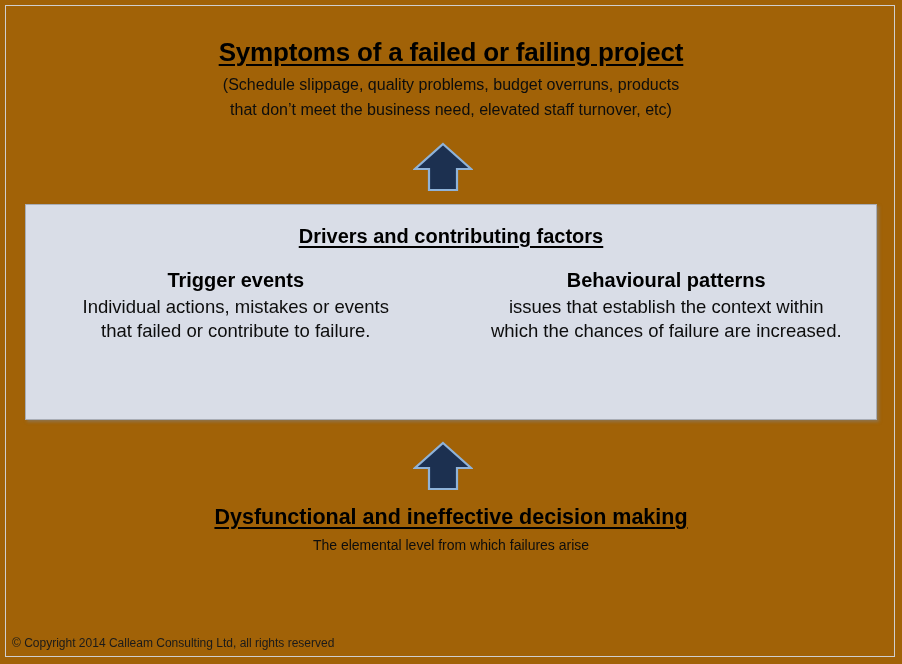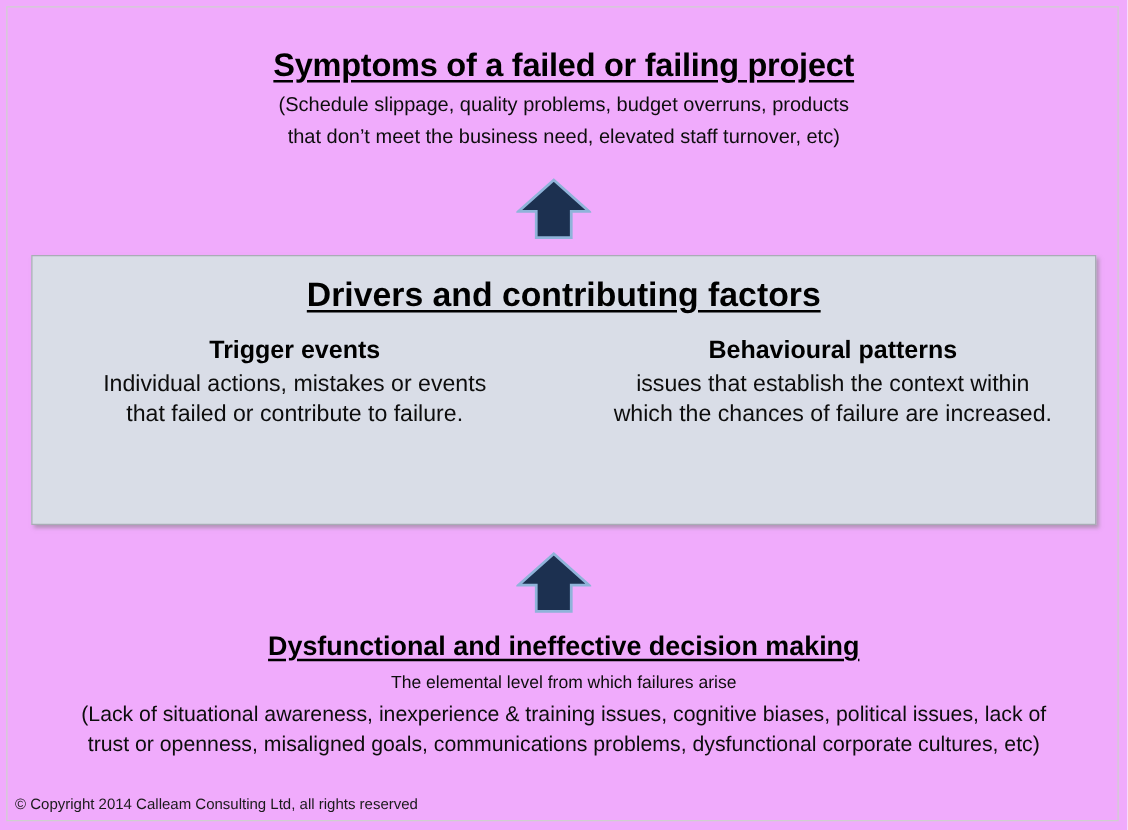--- a/index.html
+++ b/index.html
@@ -9,21 +9,21 @@
   }
   body {
     font-family: "Liberation Sans", sans-serif;
     -webkit-font-smoothing: antialiased;
   }
 
   #page {
     position: relative;
     width: 902px;
     height: 664px;
-    background: #f0abfc;
+    background: #a16207;
     overflow: hidden;
     box-sizing: border-box;
   }
 
   
   #page-frame {
     position: absolute;
     left: 5px;
     top: 5px;
     width: 890px;
@@ -78,21 +78,21 @@
     top: 204px;
     width: 852px;
     height: 216px;
     background: #d9dde7;
     border: 1px solid #a9adb6;
     box-sizing: border-box;
     box-shadow: 2px 2px 3px rgba(130,130,130,0.55);
   }
   #drivers-heading {
     margin-top: 18px;
-    font-size: 27px;
+    font-size: 20px;
     line-height: 26px;
     text-align: center;
   }
   #drivers-columns {
     display: flex;
     margin-top: 18px;
     gap: 11px;
   }
   .driver-col {
     flex: 1 1 50%;
@@ -200,21 +200,17 @@
 
   <div id="arrow-bottom" class="up-arrow">
     <svg viewBox="0 0 60 50" xmlns="http://www.w3.org/2000/svg" aria-hidden="true">
       <polygon points="30,2 58,27 44,27 44,48 16,48 16,27 2,27" fill="#1c3050" stroke="#8fb3d9" stroke-width="2.2" stroke-linejoin="miter"></polygon>
     </svg>
   </div>
 
   <div id="bottom-section">
     <div id="decision-title" class="hdr-underline">Dysfunctional and ineffective decision making</div>
     <div id="decision-subtitle">The elemental level from which failures arise</div>
-    <div id="decision-detail">
-      <span class="line">(Lack of situational awareness, inexperience &amp; training issues, cognitive biases, political issues, lack of</span>
-      <span class="line">trust or openness, misaligned goals, communications problems, dysfunctional corporate cultures, etc)</span>
-    </div>
   </div>
 
   <div id="copyright">© Copyright 2014 Calleam Consulting Ltd, all rights reserved</div>
 
 </div>
 
 </body></html>

